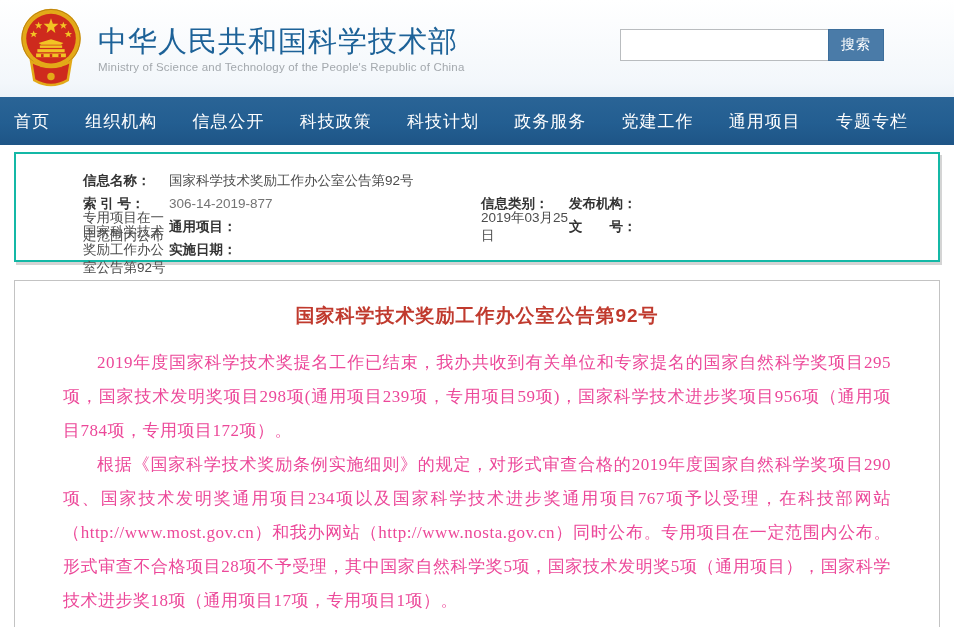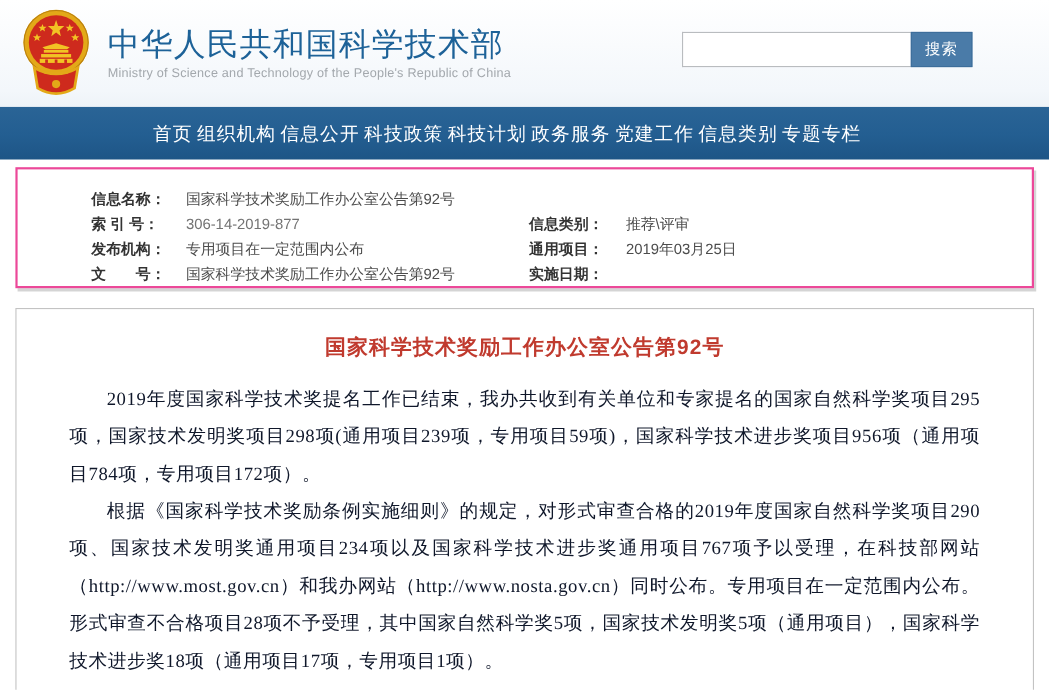--- a/index.html
+++ b/index.html
@@ -41,34 +41,34 @@
     width: 56px; height: 32px;
     background: #4a7ba8; color: #ffffff;
     border: 1px solid #3d6e9b;
     font-size: 14px; letter-spacing: 1px; cursor: pointer;
   }
 
   
   .main-nav {
     height: 48px;
     background: linear-gradient(180deg, #2a6496 0%, #235e91 55%, #1e5586 100%);
-    display: flex; align-items: center; justify-content: center;
+    display: flex; align-items: center; justify-content: space-between;
     padding: 0 44px 0 12px;
   }
   .nav-item {
     color: #ffffff; font-size: 17px; letter-spacing: 1px;
     text-decoration: none; cursor: pointer; white-space: nowrap;
     padding: 4px 2px;
   }
 
   
   .info-panel {
     margin: 7px 14px 0 14px;
     height: 110px;
-    border: 2px solid #ec4899;
+    border: 2px solid #14b8a6;
     background: #ffffff;
     box-shadow: 2px 3px 0 rgba(160,160,160,0.45);
     padding: 15px 10px 0 67px;
     display: grid;
     grid-template-columns: 86px 312px 88px auto;
     grid-auto-rows: 23px;
     font-size: 13.5px;
     align-items: center;
   }
   .info-label { font-weight: bold; color: #333333; white-space: pre; }
@@ -86,21 +86,21 @@
   .doc-title {
     text-align: center;
     color: #c03a2e;
     font-size: 19px; font-weight: bold;
     letter-spacing: 1px;
     margin-bottom: 17px;
     font-family: "Liberation Sans", sans-serif;
   }
   .doc-paragraph {
     font-family: "Liberation Serif", serif;
-    font-size: 17px; color: #0f172a;
+    font-size: 17px; color: #ec4899;
     line-height: 34px;
     letter-spacing: 0.5px;
     text-indent: 2em;
     text-align: justify;
   }
 </style>
 </head>
 <body>
 
 <header class="site-header">
@@ -137,35 +137,34 @@
 </header>
 
 <nav class="main-nav">
   <a class="nav-item">首页</a>
   <a class="nav-item">组织机构</a>
   <a class="nav-item">信息公开</a>
   <a class="nav-item">科技政策</a>
   <a class="nav-item">科技计划</a>
   <a class="nav-item">政务服务</a>
   <a class="nav-item">党建工作</a>
-  <a class="nav-item">信息类别</a>
+  <a class="nav-item">通用项目</a>
   <a class="nav-item">专题专栏</a>
 </nav>
 
 <section class="info-panel">
 
   <span class="info-label">信息名称：</span>
   <span class="info-value">国家科学技术奖励工作办公室公告第92号</span>
   <span></span>
     <span></span>
 
   <span class="info-label">索 引 号：</span>
   <span class="info-value num">306-14-2019-877</span>
   <span class="info-label">信息类别：</span>
-  <span class="info-value">推荐\评审</span>
 
   <span class="info-label">发布机构：</span>
   <span class="info-value">专用项目在一定范围内公布</span>
   <span class="info-label">通用项目：</span>
   <span class="info-value">2019年03月25日</span>
 
   <span class="info-label">文　　号：</span>
   <span class="info-value">国家科学技术奖励工作办公室公告第92号</span>
   <span class="info-label">实施日期：</span>
   <span class="info-value"></span>

